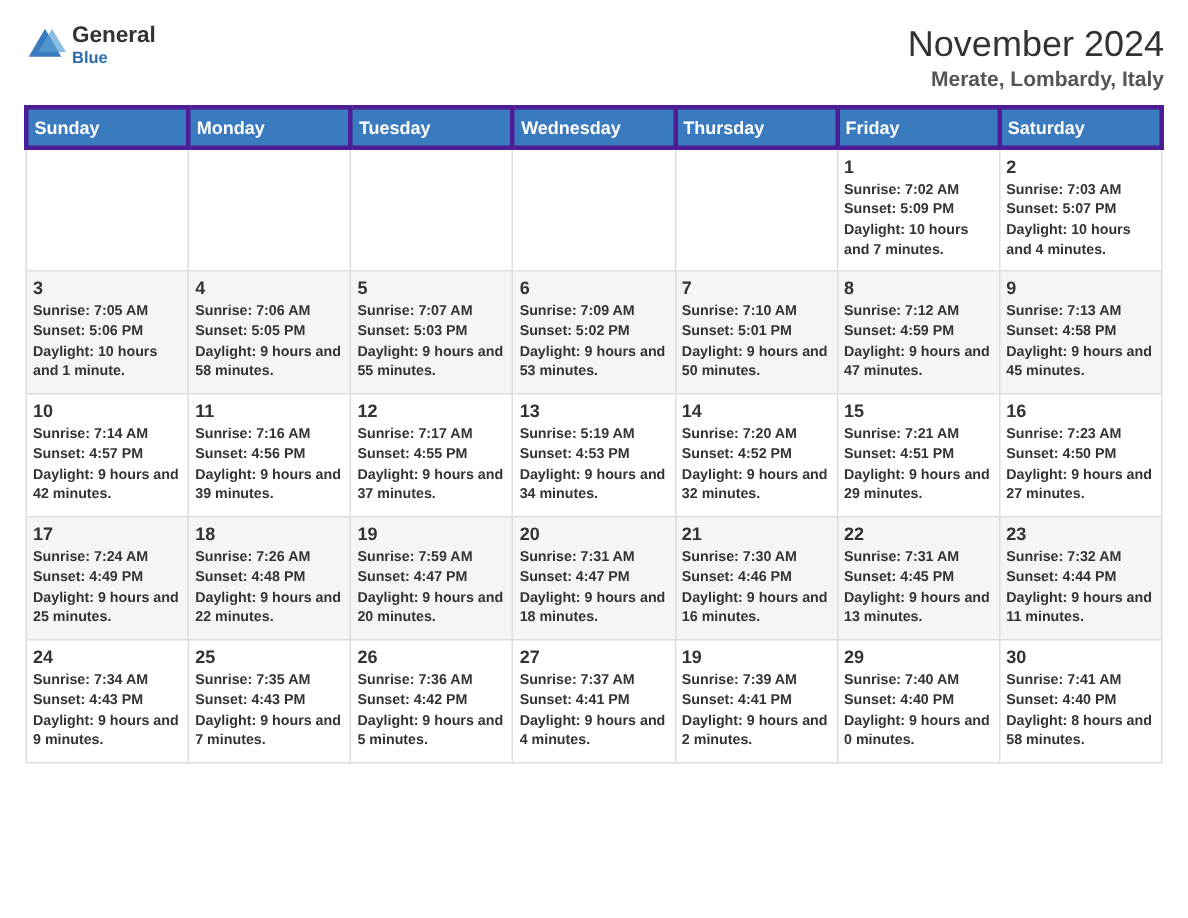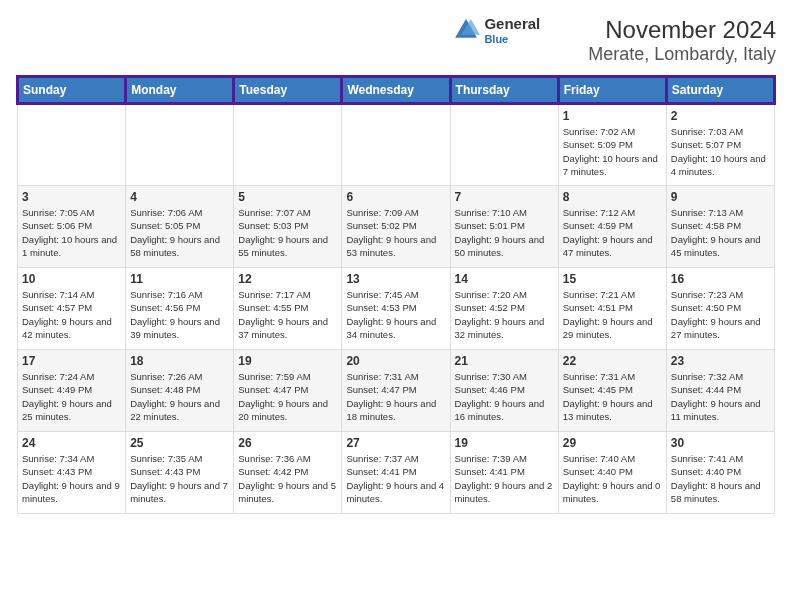--- a/index.html
+++ b/index.html
@@ -9,21 +9,21 @@
       width: 792px;
       height: 612px;
       overflow: hidden;
     }
     .page {
       width: 792px;
       padding: 16px 16px 8px 16px;
     }
     .header {
       display: flex;
-      justify-content: flex-end;
+      justify-content: space-between;
       align-items: flex-start;
       margin-bottom: 10px;
       gap: 48px;
     }
     .logo {
       display: flex;
       align-items: center;
       gap: 4px;
     }
     .logo-text {
@@ -47,22 +47,23 @@
     }
     .title-section {
       text-align: right;
     }
     .month-title {
       font-size: 24px;
       font-weight: normal;
       color: #333;
     }
     .location {
-      font-size: 18px;
+      font-size: 14px;
       color: #555;
+      font-weight: bold;
     }
     table {
       width: 100%;
       border-collapse: collapse;
       table-layout: fixed;
     }
     thead tr {
       background-color: #3a7abf;
     }
     thead th {
@@ -89,20 +90,21 @@
     }
     .day-num {
       font-size: 12px;
       font-weight: bold;
       margin-bottom: 2px;
     }
     .day-info {
       font-size: 9.5px;
       line-height: 1.4;
       color: #333;
+      font-weight: bold;
     }
     .empty-cell {
       background: #fff;
     }
   </style>
 </head>
 <body>
 
 <div class="page">
   <div class="header">
@@ -212,21 +214,21 @@
 Daylight: 9 hours and 39 minutes.</div>
           </td>
           <td>
             <div class="day-num">12</div>
             <div class="day-info">Sunrise: 7:17 AM
 Sunset: 4:55 PM
 Daylight: 9 hours and 37 minutes.</div>
           </td>
           <td>
             <div class="day-num">13</div>
-            <div class="day-info">Sunrise: 7:45 AM
+            <div class="day-info">Sunrise: 5:19 AM
 Sunset: 4:53 PM
 Daylight: 9 hours and 34 minutes.</div>
           </td>
           <td>
             <div class="day-num">14</div>
             <div class="day-info">Sunrise: 7:20 AM
 Sunset: 4:52 PM
 Daylight: 9 hours and 32 minutes.</div>
           </td>
           <td>

